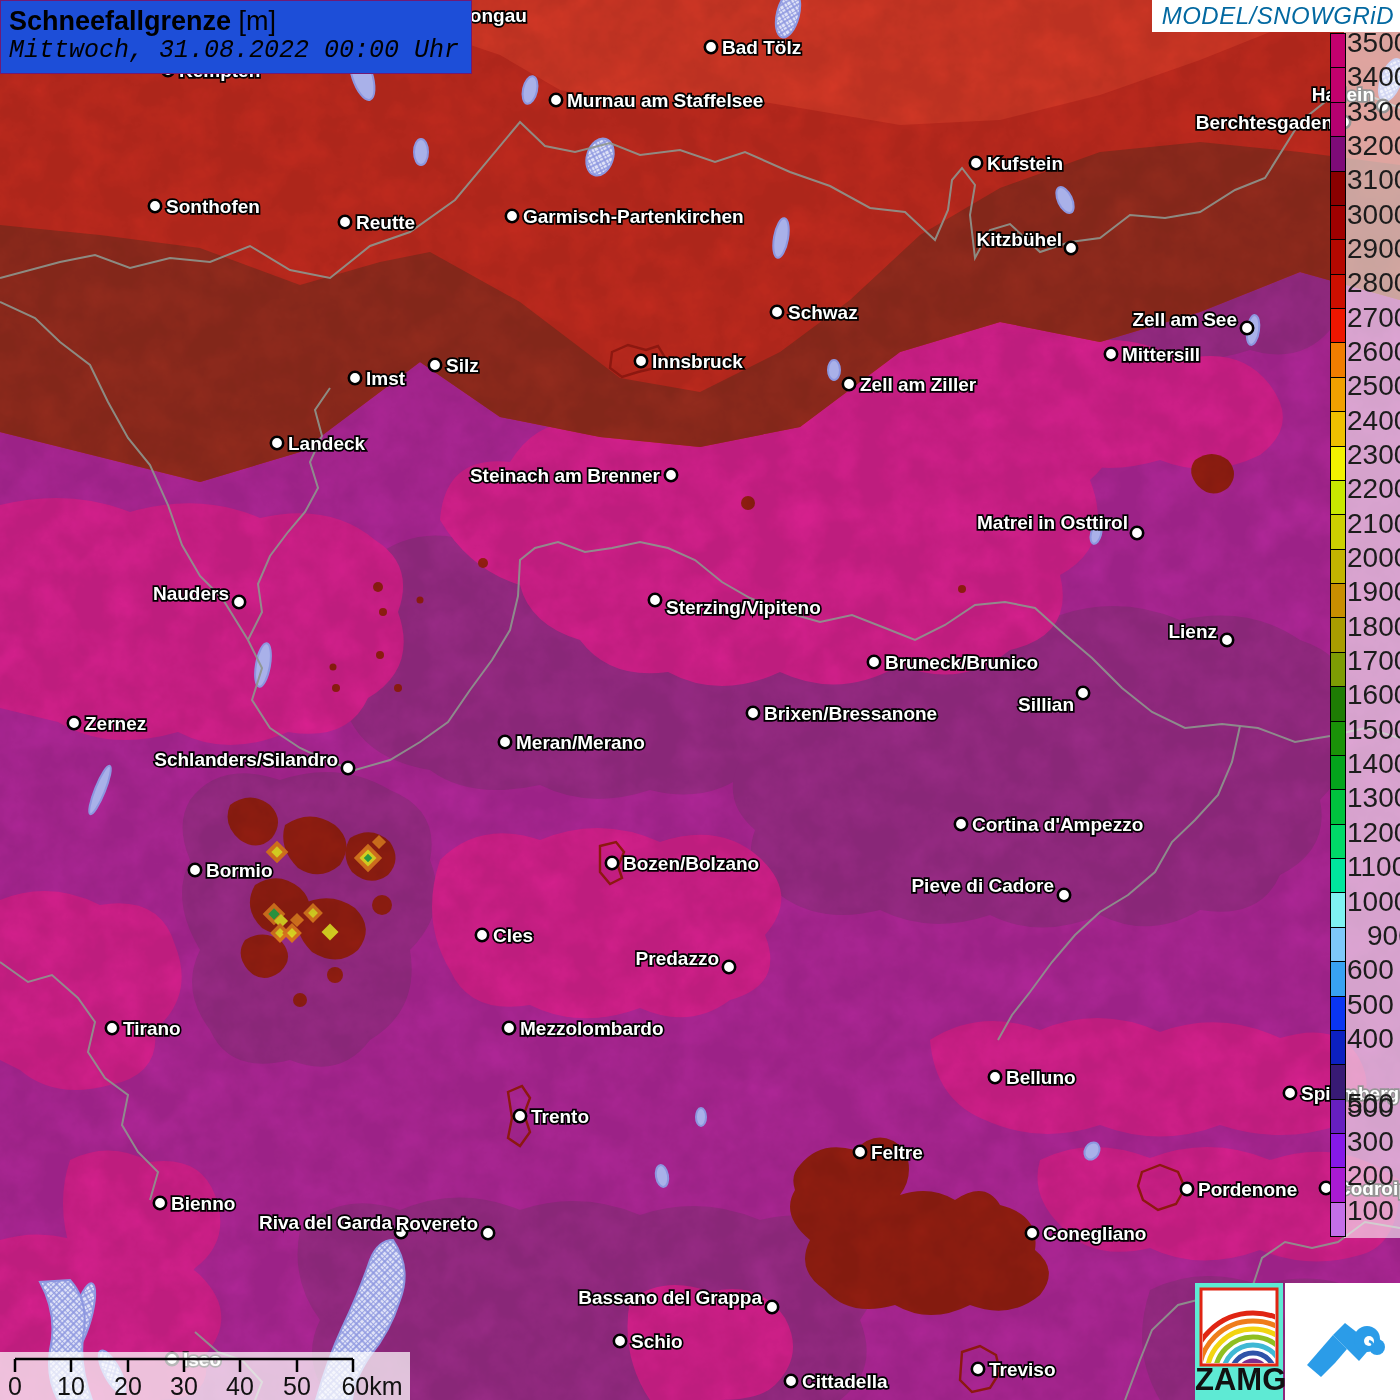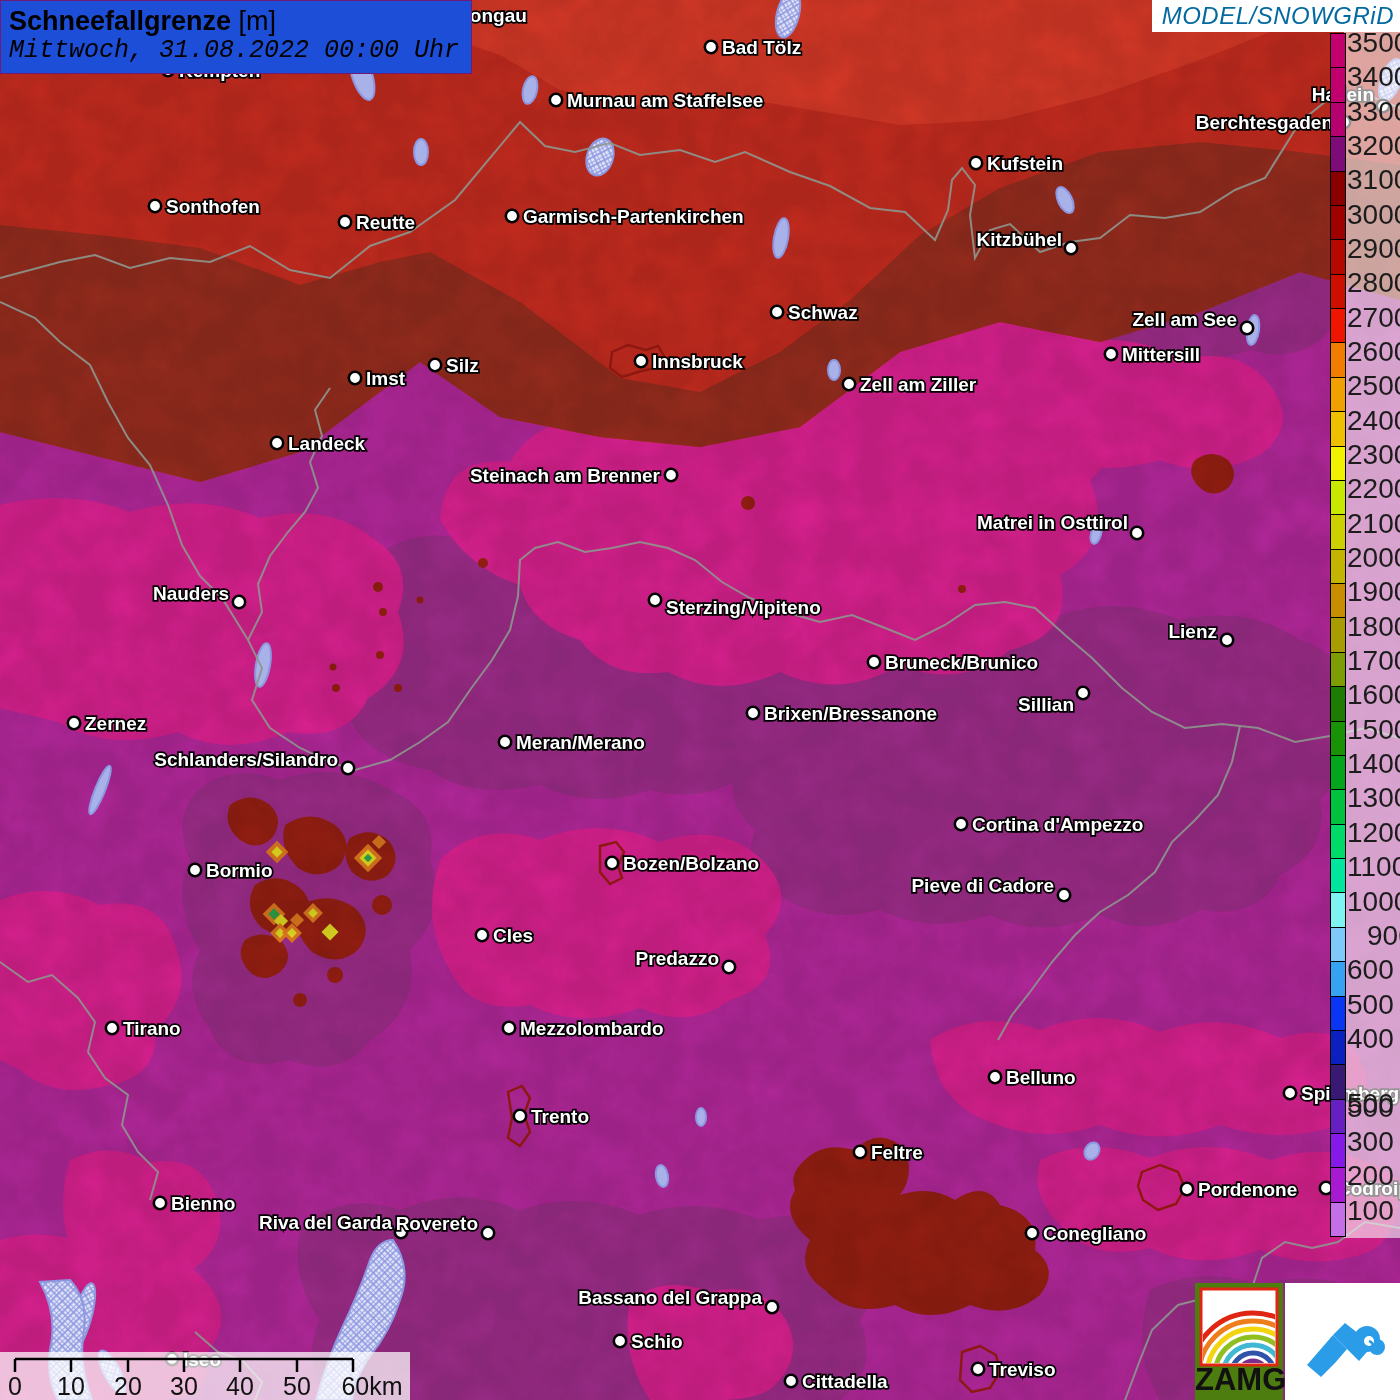--- a/index.html
+++ b/index.html
@@ -28,21 +28,21 @@
   .cb-seg:last-child{border-bottom:none;}
   .cb-label{position:absolute;left:3px;transform:translateY(-50%);
     font-size:28px;color:#1c1c1c;z-index:12;white-space:nowrap;}
 
   
   .scalebar{position:absolute;left:0;top:1352px;width:410px;height:48px;
     background:rgba(255,255,255,0.72);z-index:15;}
 
   
   .logo-zamg{position:absolute;left:1195px;top:1283px;width:88px;height:117px;
-    background:#4d7c0f;z-index:15;}
+    background:#5eead4;z-index:15;}
   .logo-zamg .zamg-text{position:absolute;left:0;right:0;bottom:2px;text-align:center;
     font-size:31px;font-weight:bold;color:#111;letter-spacing:0px;}
   .logo-icon{position:absolute;left:1285px;top:1283px;width:115px;height:117px;
     background:#fff;z-index:15;}
 </style>
 </head>
 <body>
 
 <div class="stage">
 

